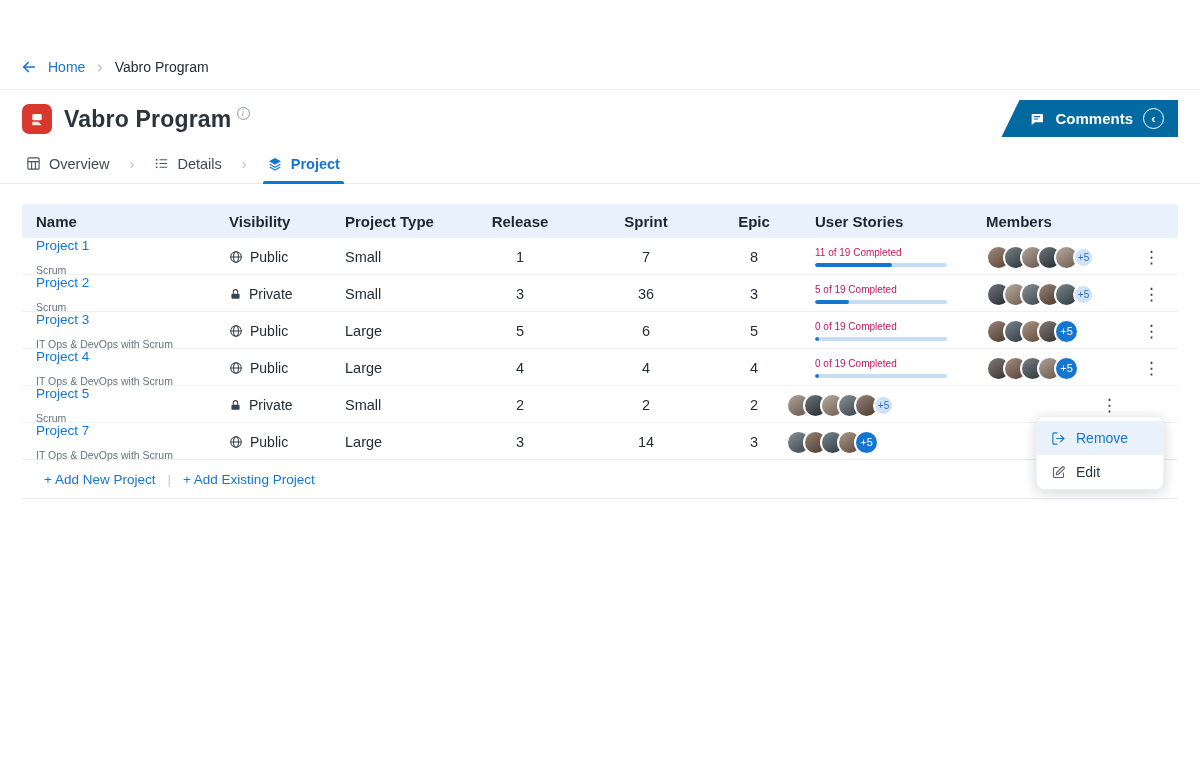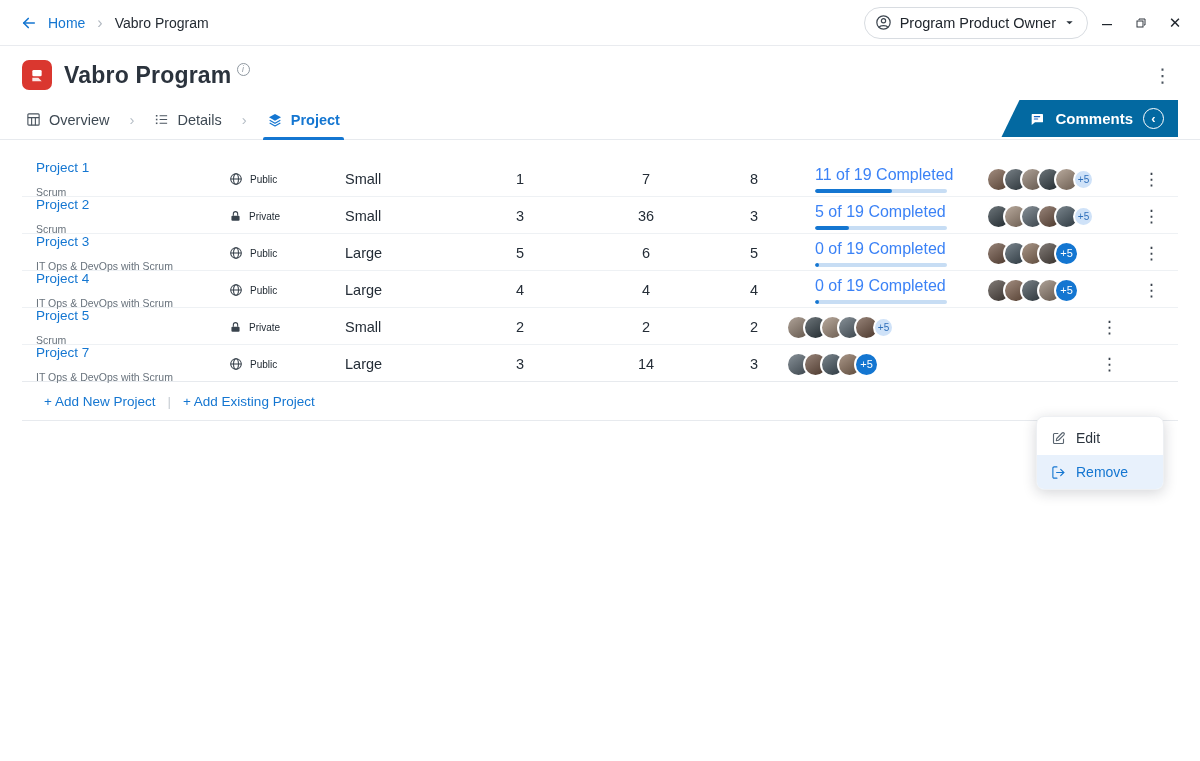--- a/index.html
+++ b/index.html
@@ -3,21 +3,21 @@
 <meta charset="utf-8">
 <style>
   * { box-sizing: border-box; margin: 0; padding: 0; }
   html,body { width:1200px; height:761px; }
   body {
     font-family:"Liberation Sans", sans-serif;
     background:#ffffff; color:#242d37;
     position:relative; overflow:hidden;
   }
   
-  .topbar { height:46px; display:flex; align-items:center; padding:0 10px 0 16px; border-bottom:1px solid #e9ebef; }
+  .topbar { height:46px; display:flex; align-items:center; padding:0 10px 0 16px; border-bottom:1px solid #e9ebef;margin-top:44px; }
   .back-btn { width:26px; height:26px; display:flex; align-items:center; justify-content:center; cursor:pointer; }
   .crumb-home { color:#1476d1; font-size:14px; margin-left:6px; cursor:pointer; text-decoration:none; }
   .crumb-sep { color:#b3bac2; font-size:16px; margin:0 12px; }
   .crumb-cur { color:#242b33; font-size:14px; }
   .topbar-right { margin-left:auto; display:flex; align-items:center; }
   .user-pill { display:flex; align-items:center; gap:8px; height:32px; border:1px solid #d8dce1; border-radius:18px; padding:0 12px 0 10px; cursor:pointer; background:#fff; }
   .user-pill-label { font-size:14.5px; color:#20262d; }
   .win-btn { width:30px; height:46px; display:flex; align-items:center; justify-content:center; font-size:16px; color:#20262d; cursor:pointer; margin-left:4px; }
   .min-glyph { font-size:18px; line-height:10px; }
   .close-glyph { font-size:15px; }
@@ -42,23 +42,23 @@
   .thead, .trow { display:grid; grid-template-columns:193px 116px 125px 100px 152px 64px 200px 150px 1fr; align-items:center; padding-left:14px; }
   .thead { height:34px; font-size:15px; font-weight:700; color:#1e2731; border-radius:3px; }
   .trow { height:37px; border-bottom:1px solid #eef1f4; font-size:14.5px; }
   .trow:last-of-type { border-bottom:1px solid #e7eaee; }
   .c-num { text-align:center; }
   .c-stories { padding-left:29px; }
   .c-kebab { text-align:right; padding-right:14px; }
   .name-cell { display:flex; flex-direction:column; justify-content:center; }
   .name-link { color:#1476d1; font-size:13.5px; cursor:pointer; text-decoration:none; }
   .name-sub { color:#68727c; font-size:10.5px; margin-top:11px; }
-  .vis-cell { display:flex; align-items:center; gap:7px; font-size:10px; color:#232c35; }
+  .vis-cell { display:flex; align-items:center; gap:7px; font-size:14px; color:#232c35; }
   .stories-cell { display:flex; flex-direction:column; justify-content:center; }
-  .stories-text { font-size:16px; color:#3b82f6; }
+  .stories-text { font-size:10px; color:#be185d; }
   .progress-track { width:132px; height:4px; border-radius:2px; margin-top:5px; overflow:hidden; }
   .progress-fill { height:100%; border-radius:2px; }
   .members-cell { display:flex; align-items:center; cursor:pointer; }
   .avatar { width:25px; height:25px; border-radius:50%; border:2px solid #fff; margin-left:-8px; background-image:linear-gradient(145deg, rgba(255,255,255,.3), rgba(0,0,0,.3)); }
   .avatar:first-child { margin-left:0; }
   .badge-light { width:21px; height:21px; border-radius:50%; background:#cfe2f8; color:#2f6fba; font-size:10px; display:flex; align-items:center; justify-content:center; border:2px solid #fff; margin-left:-6px; }
   .badge-solid { width:25px; height:25px; border-radius:50%; color:#fff; font-size:11px; display:flex; align-items:center; justify-content:center; border:2px solid #fff; margin-left:-8px; }
   .row-kebab { font-size:17px; color:#39424c; cursor:pointer; padding:2px 4px; }
   
   .footer-links { height:38px; display:flex; align-items:center; padding-left:22px; gap:12px; font-size:13.5px; }
@@ -75,41 +75,20 @@
 <div class="topbar">
   <span class="back-btn">
     <svg width="18" height="18" viewBox="0 0 24 24" fill="none" stroke="#1476d1" stroke-width="2.2" stroke-linecap="round" stroke-linejoin="round">
         <path d="M19 12H5"></path>
         <path d="m11 18-6-6 6-6"></path>
       </svg>
   </span>
   <a class="crumb-home">Home</a>
   <span class="crumb-sep">›</span>
   <span class="crumb-cur">Vabro Program</span>
-  <div class="topbar-right">
-    <div class="user-pill">
-      <svg width="17" height="17" viewBox="0 0 24 24" fill="none" stroke="#3b444e" stroke-width="1.7">
-          <circle cx="12" cy="12" r="9.4"></circle>
-          <circle cx="12" cy="9.4" r="3"></circle>
-          <path d="M6 18.6c1.2-3.1 10.8-3.1 12 0"></path>
-        </svg>
-      <span class="user-pill-label">Program Product Owner</span>
-      <svg width="11" height="11" viewBox="0 0 24 24" fill="#2b333b">
-          <path d="m5 9 7 7 7-7z"></path>
-        </svg>
-    </div>
-    <span class="win-btn min-glyph">–</span>
-    <span class="win-btn">
-      <svg width="12" height="12" viewBox="0 0 24 24" fill="none" stroke="#30373e" stroke-width="2">
-          <path d="M8 6V4h12v12h-2"></path>
-          <rect x="4" y="8" width="12" height="12"></rect>
-        </svg>
-    </span>
-    <span class="win-btn close-glyph">✕</span>
-  </div>
 </div>
 
 <div class="page-header">
   <span class="logo" style="background: rgb(218, 55, 47);">
     <svg width="16" height="16" viewBox="0 0 24 24">
         <rect x="5" y="4.5" width="14" height="9.5" rx="2" fill="#fff"></rect>
         <path d="M5 16h9l5 5.5H5z" fill="#fff" opacity=".88"></path>
       </svg>
   </span>
   <span class="page-title">Vabro Program</span>
@@ -155,20 +134,31 @@
 <div class="comments-ribbon" style="background: #0369a1;">
   <svg width="16" height="16" viewBox="0 0 24 24">
       <path d="M4 4.5h16a1 1 0 0 1 1 1V16a1 1 0 0 1-1 1H9l-5 4V5.5a1 1 0 0 1 1-1z" fill="#fff"></path>
       <path d="M8 8.5h8M8 12h5" stroke="#1461c0" stroke-width="1.7" stroke-linecap="round"></path>
     </svg>
   <span>Comments</span>
   <span class="collapse-circle">‹</span>
 </div>
 
 <div class="table-wrap">
+  <div class="thead" style="background: rgb(233, 242, 252);">
+      <div class="">Name</div>
+      <div class="">Visibility</div>
+      <div class="">Project Type</div>
+      <div class="c-num">Release</div>
+      <div class="c-num">Sprint</div>
+      <div class="c-num">Epic</div>
+      <div class="c-stories">User Stories</div>
+      <div class="">Members</div>
+      <div class="c-kebab"></div>
+    </div>
   <div>
       <div class="trow">
        <div class="name-cell">
          <a class="name-link">Project 1</a>
          <span class="name-sub">Scrum</span>
        </div>
        <div class="vis-cell">
          <span style="display:flex">
             <svg width="14" height="14" viewBox="0 0 24 24" fill="none" stroke="#39434d" stroke-width="1.8">
               <circle cx="12" cy="12" r="9.1"></circle>
@@ -370,32 +360,32 @@
      </div>
     </div>
   <div class="footer-links">
     <a class="add-link">+ Add New Project</a>
     <span class="link-divider">|</span>
     <a class="add-link">+ Add Existing Project</a>
   </div>
 </div>
 
 <div class="context-menu">
-    <div class="menu-item">
-       <span style="display:flex">
-        <svg width="15" height="15" viewBox="0 0 24 24" fill="none" stroke="#5a6570" stroke-width="1.8" stroke-linecap="round" stroke-linejoin="round">
-          <path d="M11 4H5.5A1.5 1.5 0 0 0 4 5.5v13A1.5 1.5 0 0 0 5.5 20h13a1.5 1.5 0 0 0 1.5-1.5V13"></path>
-          <path d="M17.8 3.2a2 2 0 0 1 2.9 2.9L12 14.8l-3.5.7.7-3.5 8.6-8.8z"></path>
-        </svg>
-      </span>
-       <span>Edit</span>
-     </div>
     <div class="menu-item highlighted" style="background: rgb(232, 241, 252);">
        <span style="display:flex">
         <svg width="15" height="15" viewBox="0 0 24 24" fill="none" stroke="#1476d1" stroke-width="1.8" stroke-linecap="round" stroke-linejoin="round">
           <path d="M9.5 21H5a2 2 0 0 1-2-2V5a2 2 0 0 1 2-2h4.5"></path>
           <path d="m15.5 17 5-5-5-5"></path>
           <path d="M20.5 12H9"></path>
         </svg>
       </span>
        <span>Remove</span>
      </div>
+    <div class="menu-item">
+       <span style="display:flex">
+        <svg width="15" height="15" viewBox="0 0 24 24" fill="none" stroke="#5a6570" stroke-width="1.8" stroke-linecap="round" stroke-linejoin="round">
+          <path d="M11 4H5.5A1.5 1.5 0 0 0 4 5.5v13A1.5 1.5 0 0 0 5.5 20h13a1.5 1.5 0 0 0 1.5-1.5V13"></path>
+          <path d="M17.8 3.2a2 2 0 0 1 2.9 2.9L12 14.8l-3.5.7.7-3.5 8.6-8.8z"></path>
+        </svg>
+      </span>
+       <span>Edit</span>
+     </div>
   </div>
 
 </body></html>

